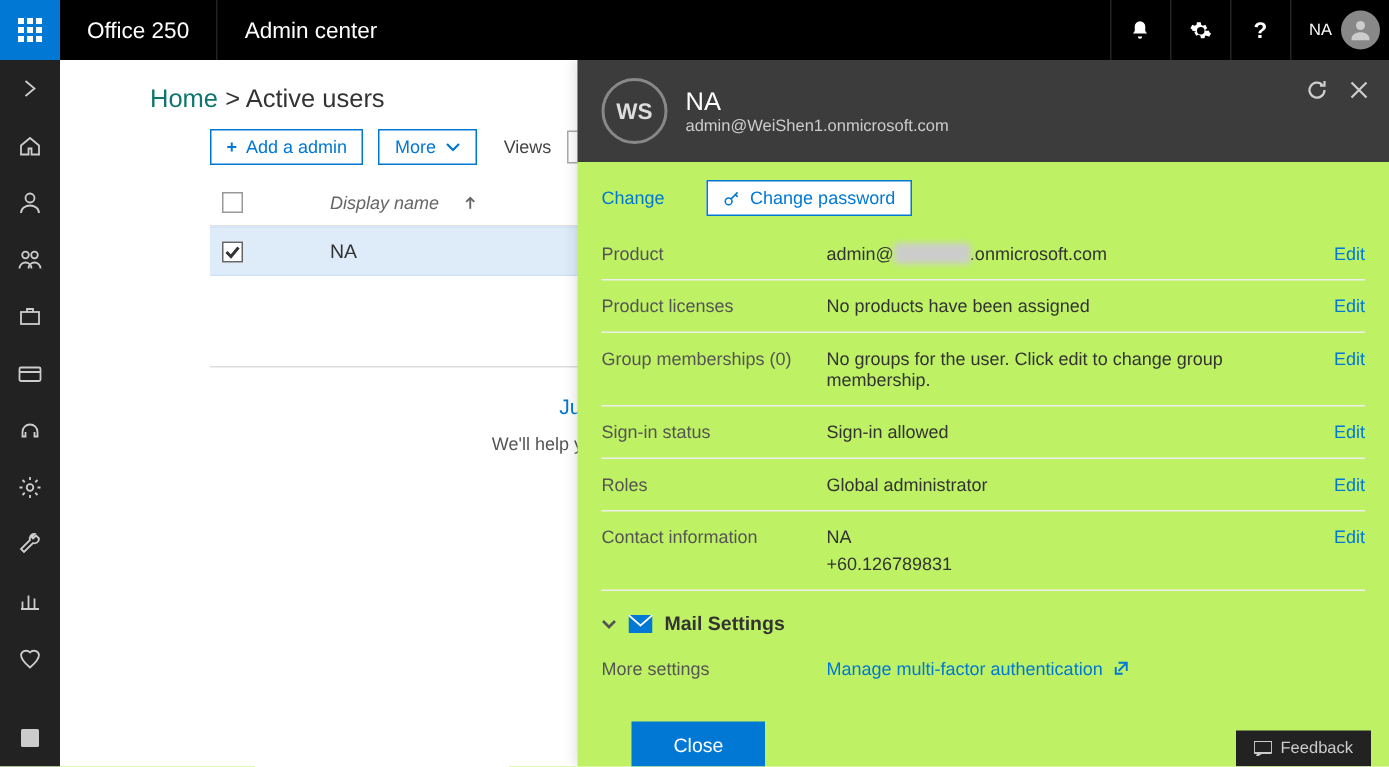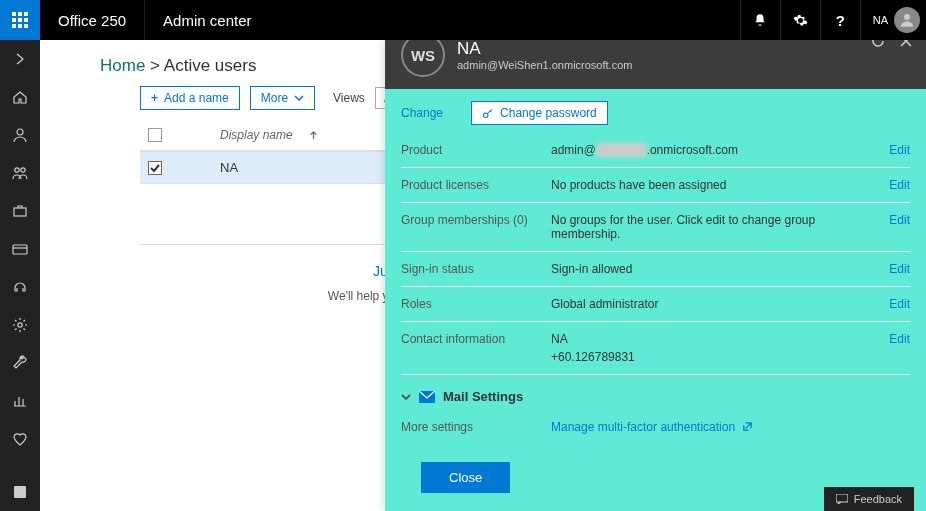--- a/index.html
+++ b/index.html
@@ -48,21 +48,21 @@
   .check-mark { width: 10px; height: 10px; stroke: #333; fill: none; stroke-width: 2; }
   .td-check { width: 30px; display: flex; justify-content: center; }
   .td-name { padding-left: 50px; font-size: 13px; color: #333; }
 
   .divider-line { margin: 60px 100px 0 100px; border-top: 1px solid #ddd; }
   .help-block { text-align: center; margin-top: 18px; }
   .help-link { color: #0078d4; font-size: 14px; cursor: pointer; }
   .help-text { color: #555; font-size: 12px; margin-top: 10px; padding: 0 20px; }
 
   
-  .panel { position: absolute; top: 0; right: 0; width: 541px; height: 100%; background: #5eead4; box-shadow: -2px 0 8px rgba(0,0,0,0.12); display: flex; flex-direction: column; justify-content: flex-end; }
+  .panel { position: absolute; top: 0; right: 0; width: 541px; height: 100%; background: #bef264; box-shadow: -2px 0 8px rgba(0,0,0,0.12); display: flex; flex-direction: column; }
   .panel-head { background: #3c3c3c; color: #fff; display: flex; align-items: center; padding: 12px 16px; position: relative; }
   .panel-avatar { width: 44px; height: 44px; border-radius: 50%; border: 2px solid #888; display: flex; align-items: center; justify-content: center; font-size: 15px; font-weight: 600; color: #ddd; }
   .panel-titles { margin-left: 12px; }
   .panel-name { font-size: 17px; }
   .panel-email { font-size: 11px; color: #ccc; }
   .panel-actions { position: absolute; right: 12px; top: 12px; display: flex; gap: 12px; }
   .panel-icn { width: 16px; height: 16px; stroke: #ccc; fill: none; stroke-width: 1.5; cursor: pointer; }
 
   .panel-toolbar { display: flex; gap: 28px; padding: 12px 16px 8px; align-items: center; }
   .link-btn { color: #0078d4; font-size: 12px; cursor: pointer; }
@@ -208,21 +208,21 @@
   <div class="main">
     <div class="breadcrumb">
       <a>Home</a>
       <span>&gt;</span>
       <span>Active users</span>
     </div>
 
     <div class="toolbar">
       <button class="btn-outline">
         <span class="plus">+</span>
-        <span>Add a name</span>
+        <span>Add a admin</span>
       </button>
       <button class="btn-outline">
         <span>More</span>
         <svg class="chev" viewBox="0 0 10 10">
             <path d="M1 3l4 4 4-4"></path>
           </svg>
       </button>
       <span class="views-label">Views</span>
       <span class="views-select">All users</span>
     </div>

